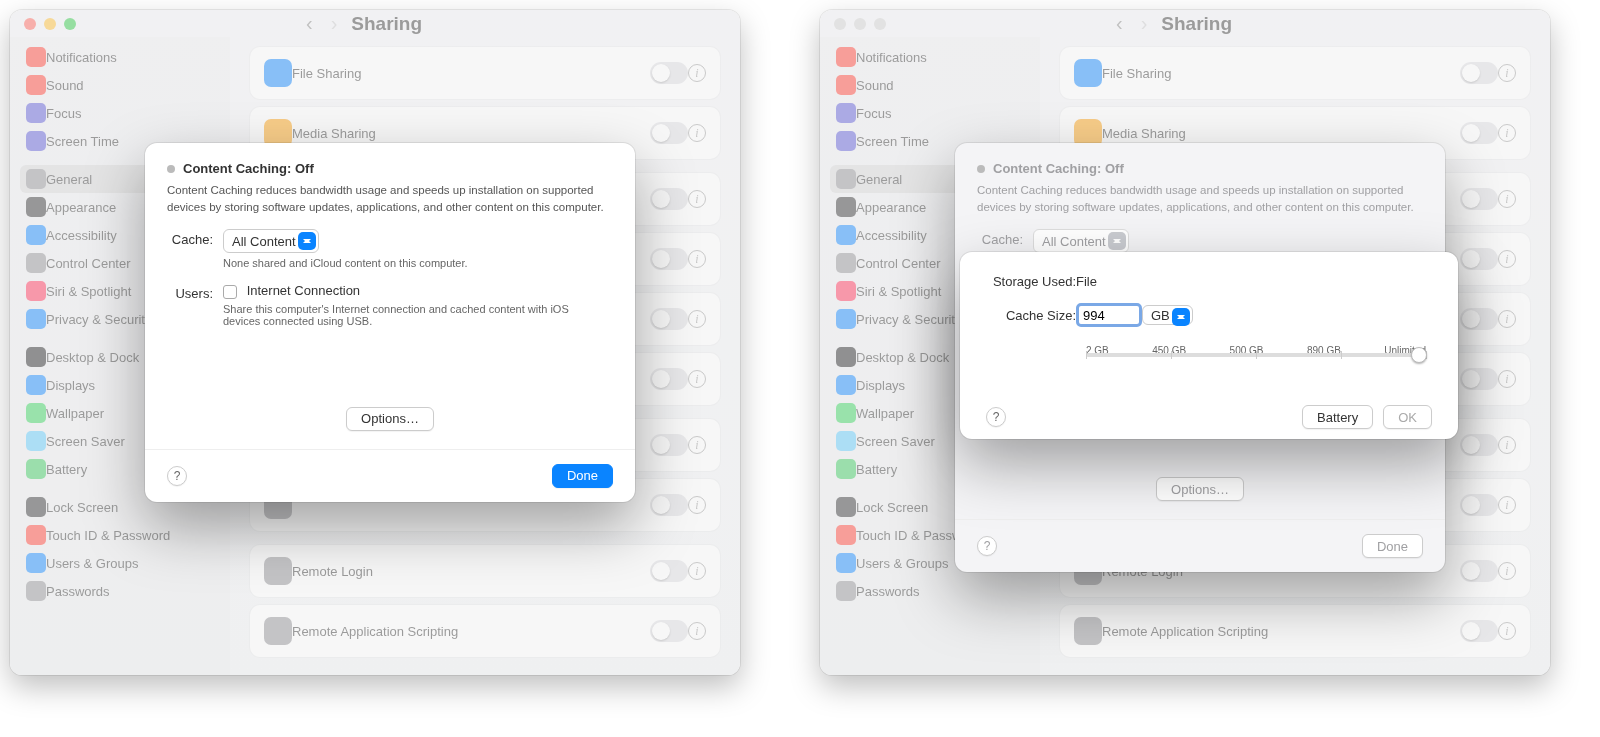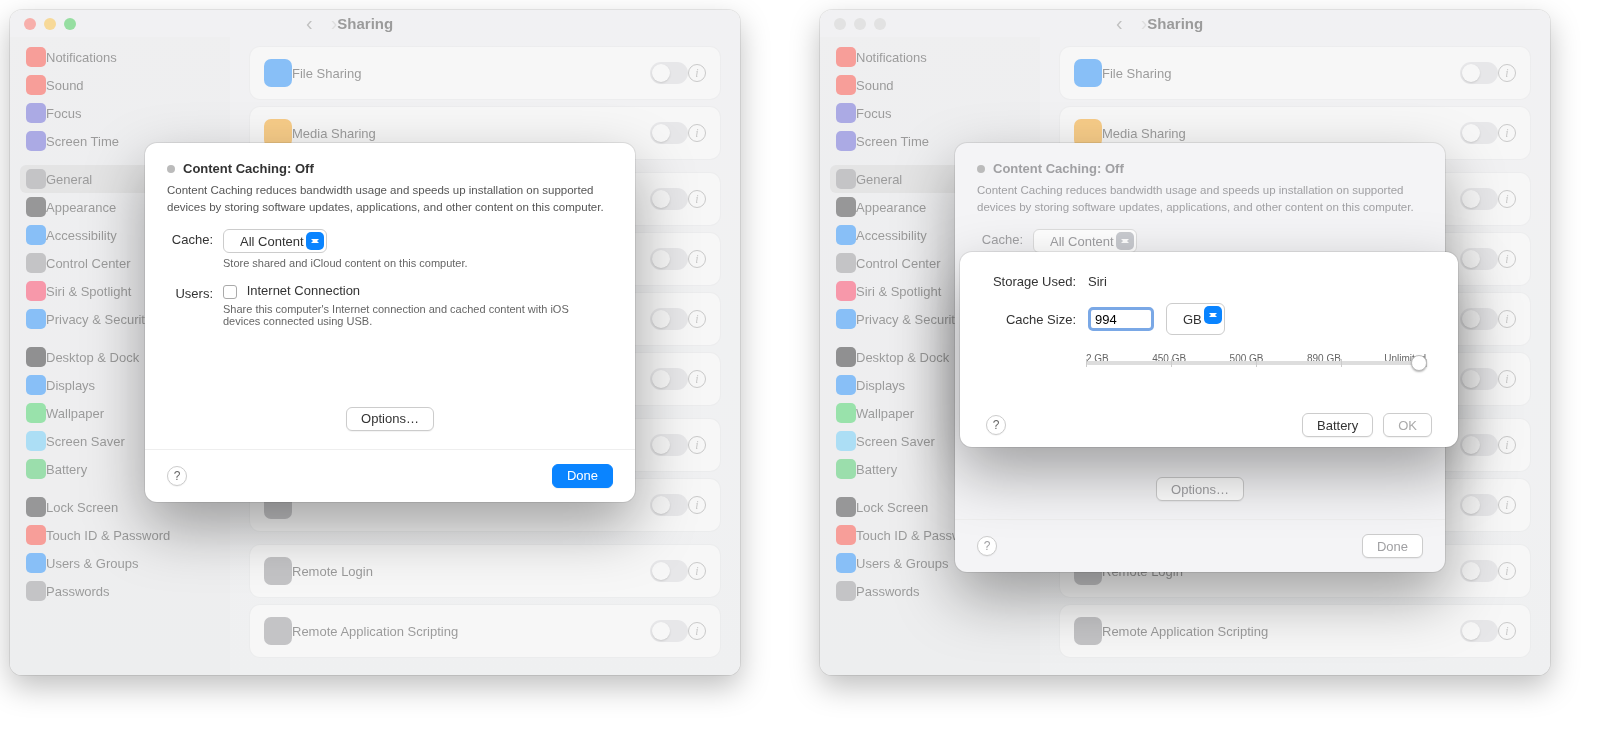--- a/index.html
+++ b/index.html
@@ -12,21 +12,21 @@
     box-shadow: 0 12px 30px rgba(0,0,0,0.25), 0 0 0 1px rgba(0,0,0,0.08);
     position: relative; overflow: hidden;
     display:flex; flex-direction:column;
   }
   .titlebar { height:52px; display:flex; align-items:center; padding:0 14px; }
   .traffic { display:flex; gap:8px; }
   .dot { width:12px; height:12px; border-radius:50%; }
   .dot.red{background:#ff5f57;} .dot.yellow{background:#febc2e;} .dot.green{background:#28c840;}
   .dot.dim{background:#d0d0d0;}
   .nav-arrows { display:flex; gap:18px; margin-left:230px; color:#888; font-size:20px;}
-  .nav-title { margin-left:0; font-weight:600; font-size:15px; color:#333;}
+  .nav-title { margin-left:14px; font-weight:600; font-size:19px; color:#333;}
   .body { flex:1; display:flex; }
   .sidebar { width:220px; padding:6px 10px; overflow:hidden; background:rgba(0,0,0,0.02);}
   .side-item { display:flex; align-items:center; height:28px; padding:0 6px;
                border-radius:6px; font-size:13px; color:#333; white-space:nowrap;}
   .side-item.sel { background:rgba(0,0,0,0.1);text-align:center;}
   .side-icon { width:20px; height:20px; border-radius:5px; display:flex; align-items:center; justify-content:center;
                font-size:11px; color:#fff;}
   .content { flex:1; padding:10px 20px; overflow:hidden;}
   .row { display:flex; align-items:center; height:52px; background:#fff; border-radius:10px;
          padding:0 14px; margin-bottom:8px; box-shadow:0 0 0 1px rgba(0,0,0,0.04); }
@@ -40,36 +40,36 @@
   .modal {
     position:absolute; background:#fff; border-radius:12px;
     box-shadow:0 25px 60px rgba(0,0,0,0.35), 0 0 0 1px rgba(0,0,0,0.08);
     padding:18px 22px; z-index:10;
   }
   .modal h4{font-size:13px;font-weight:600;display:flex;align-items:center;gap:8px;margin-bottom:6px;}
   .status-dot{width:8px;height:8px;border-radius:50%;background:#bbb;}
   .modal p.desc{font-size:11.5px;color:#555;line-height:1.45;margin-bottom:14px;}
   .form-row{display:flex;align-items:flex-start;gap:10px;margin-bottom:14px;font-size:13px;}
   .form-row .lab{width:46px;text-align:right;color:#333;padding-top:3px;}
-  .select{display:inline-flex;align-items:center;border:1px solid #ccc;border-radius:6px;height:24px;padding:0 22px 0 16px;font-size:13px;position:relative;background:#fff;}
+  .select{display:inline-flex;align-items:center;border:1px solid #ccc;border-radius:6px;height:24px;padding:0 22px 0 8px;font-size:13px;position:relative;background:#fff;}
   .select .caret{position:absolute;right:2px;top:2px;width:18px;height:18px;border-radius:5px;background:#0a84ff;display:flex;align-items:center;justify-content:center;}
   .select .caret::before{content:"";border:4px solid transparent;border-bottom-color:#fff;margin-top:-4px;}
   .select .caret::after{content:"";border:4px solid transparent;border-top-color:#fff;position:absolute;bottom:3px;}
   .hint{font-size:11px;color:#666;margin-top:4px;}
   .chk{width:14px;height:14px;border:1px solid #aaa;border-radius:3px;background:#fff;display:inline-block;vertical-align:middle;margin-right:6px;}
   .btn{display:inline-flex;align-items:center;justify-content:center;height:24px;padding:0 14px;border-radius:6px;
        border:1px solid #ccc;background:#fff;font-size:13px;box-shadow:0 1px 1px rgba(0,0,0,0.05);}
   .btn.primary{background:#0a84ff;border-color:#0a84ff;color:#fff;}
   .btn.dim{color:#aaa;}
   .modal-footer{display:flex;justify-content:flex-end;align-items:center;gap:10px;border-top:1px solid #eee;margin:18px -22px -4px;padding:14px 22px 0;}
   .modal-footer.noborder{border-top:none;margin-top:6px;}
   .help{width:20px;height:20px;border-radius:50%;border:1px solid #ccc;display:flex;align-items:center;justify-content:center;font-size:12px;color:#666;background:#fff;box-shadow:0 1px 1px rgba(0,0,0,0.05);}
   .options-row{display:flex;justify-content:center;margin-top:80px;}
   
-  .field-row{display:flex;align-items:center;gap:12px;margin-bottom:14px;}
+  .field-row{display:flex;align-items:center;gap:0;margin-bottom:14px;}
   .field-row .flab{width:90px;text-align:right;}
   .numinput{width:66px;height:24px;border:3px solid #7aa8e6;border-radius:5px;padding:0 4px;font-size:13px;background:#fff;}
   .slider{position:relative;height:40px;margin:2px 4px 0;}
   .track{position:absolute;left:0;right:0;top:8px;height:4px;background:#ddd;border-radius:2px;}
   .tick{position:absolute;top:6px;width:1px;height:8px;background:#ccc;}
   .thumb{position:absolute;top:2px;width:16px;height:16px;border-radius:50%;background:#fff;border:1px solid #bbb;box-shadow:0 1px 2px rgba(0,0,0,0.3);}
   .ticklabels{display:flex;justify-content:space-between;font-size:10px;color:#666;margin-top:18px;}
   .greyed * { color:#a0a0a3 !important; }
   .greyed .select{border-color:#ddd;}
   .greyed .select .caret{background:#c9cbd0;}
@@ -254,21 +254,21 @@
     </h4>
     <p class="desc">Content Caching reduces bandwidth usage and speeds up installation on supported devices by storing software updates, applications, and other content on this computer.</p>
 
     <div class="form-row">
       <div class="lab">Cache:</div>
       <div>
         <div class="select">
           <span>All Content</span>
           <span class="caret"></span>
         </div>
-        <div class="hint">Store shared and iCloud content on this computer.</div>
+        <div class="hint">None shared and iCloud content on this computer.</div>
       </div>
     </div>
 
     <div class="form-row">
       <div class="lab">Users:</div>
       <div>
         <label style="font-size:13px;">
           <span class="chk"></span>
           <span>Internet Connection</span>
         </label>
@@ -474,26 +474,26 @@
         </div>
     <div class="modal-footer">
       <div class="help" style="margin-right:auto;">?</div>
       <div class="btn">Done</div>
     </div>
   </div>
 
   <div class="modal" style="left:140px;top:242px;width:498px;padding:22px 26px 14px;z-index:20;">
     <div class="field-row">
       <div class="flab">Storage Used:</div>
-      <div>Siri</div>
+      <div>File</div>
     </div>
     <div class="field-row">
       <div class="flab">Cache Size:</div>
       <input class="numinput" value="994" style="">
-      <div class="select" style="height:32px;">
+      <div class="select" style="height:20px;">
         <span>GB</span>
         <span class="caret"></span>
       </div>
     </div>
     <div class="slider" style="margin-left:100px;margin-right:6px;">
       <div class="track"></div>
       <div class="tick" style="left:0%"></div>
       <div class="tick" style="left:25%"></div>
       <div class="tick" style="left:50%"></div>
       <div class="tick" style="left:75%"></div>

